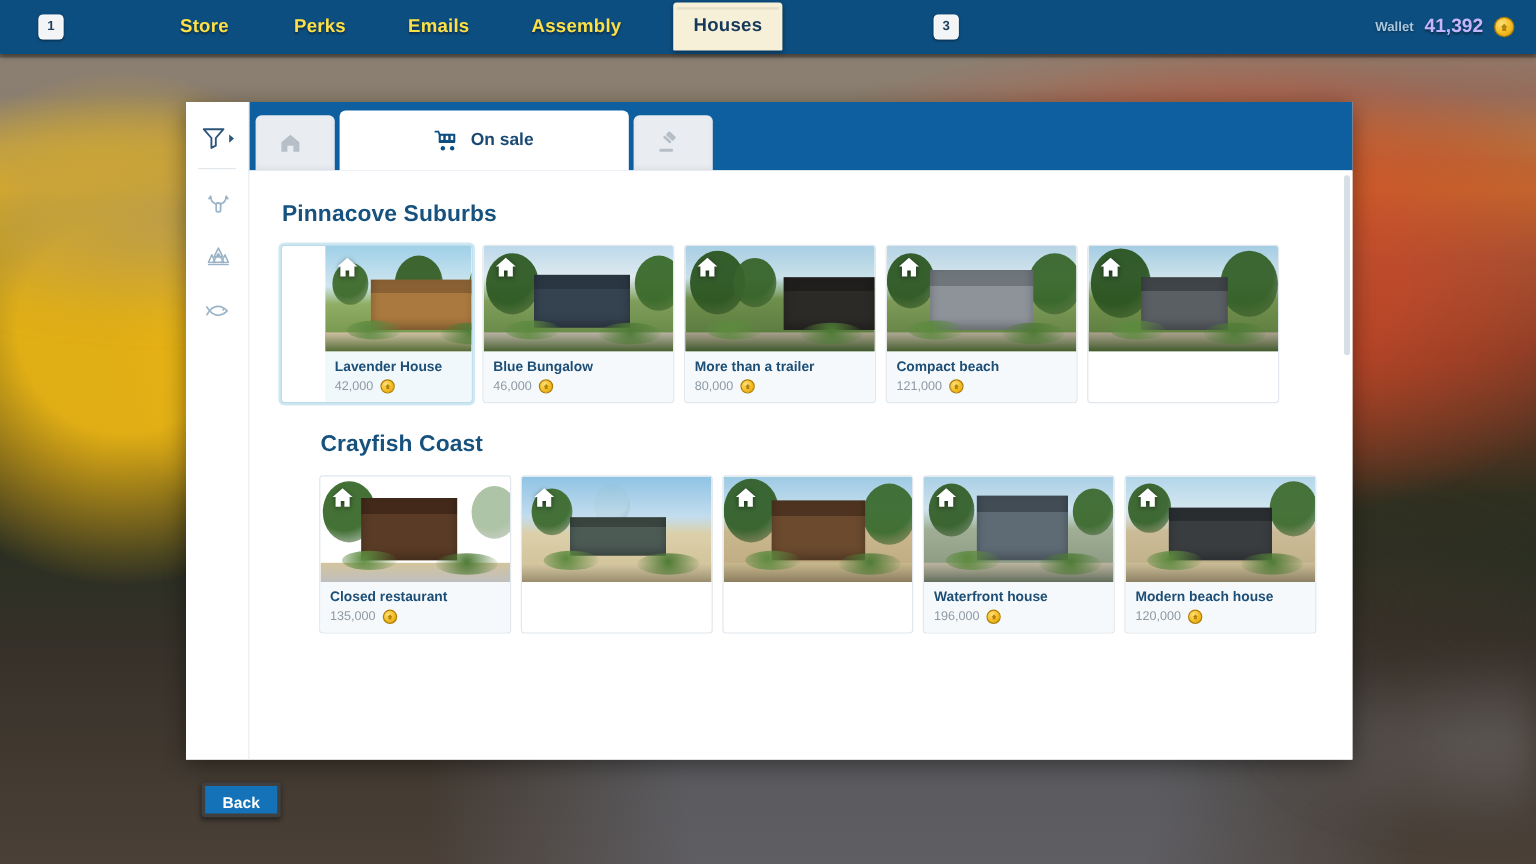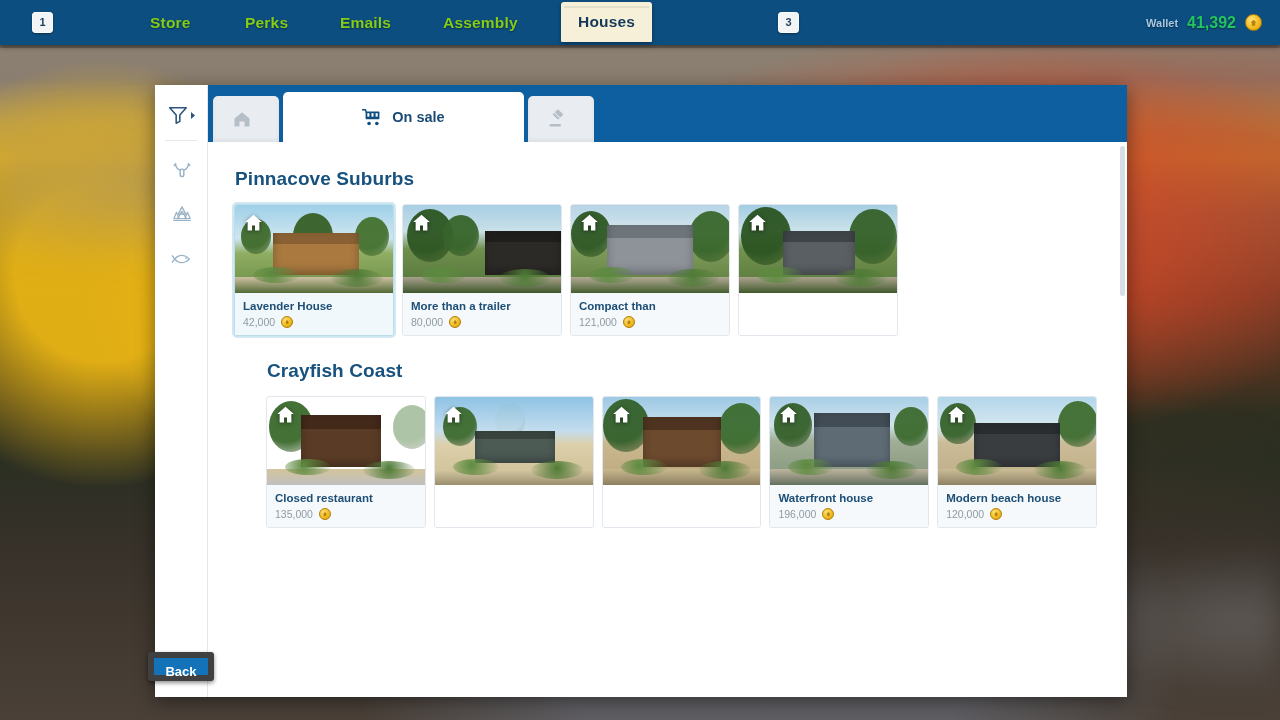--- a/index.html
+++ b/index.html
@@ -77,21 +77,21 @@
     text-align: center;
   }
   #badge-left  { left: 32px; }
   #badge-right { left: 778px; }
 
   .nav-item {
     position: absolute;
     top: 0;
     height: 45px;
     line-height: 45px;
-    color: #84cc16;
+    color: #fde047;
     font-size: 15.5px;
     font-weight: bold;
     letter-spacing: 0.2px;
     text-shadow: 0 1px 2px rgba(0,0,0,0.45);
     cursor: pointer;
     white-space: nowrap;
   }
   .nav-item.active {
     top: 2px;
     height: 40px;
@@ -119,21 +119,21 @@
     align-items: center;
     gap: 9px;
   }
   #wallet .wlabel {
     color: #a9c8e0;
     font-size: 11px;
     font-weight: bold;
     text-shadow: 0 1px 2px rgba(0,0,0,0.45);
   }
   #wallet .wvalue {
-    color: #22c55e;
+    color: #c4b5fd;
     font-size: 16px;
     font-weight: bold;
     text-shadow: 0 1px 2px rgba(0,0,0,0.45);
   }
   .coin {
     display: inline-block;
     width: 17px; height: 17px;
     border-radius: 50%;
     background: radial-gradient(circle at 36% 32%, #ffe07a 0%, #f6c12a 48%, #d99a06 100%);
     border: 1px solid #b07d04;
@@ -150,21 +150,21 @@
     clip-path: polygon(50% 8%, 92% 50%, 74% 50%, 74% 92%, 26% 92%, 26% 50%, 8% 50%);
     opacity: .85;
   }
   .coin.sm { width: 12px; height: 12px; border-width: 1px; }
   .coin.sm::after { width: 5px; height: 5px; }
 
   
   #panel {
     position: absolute;
     left: 155px; top: 85px;
-    width: 972px; height: 612px;
+    width: 972px; height: 548px;
     background: #ffffff;
     box-shadow: 0 4px 18px rgba(0,0,0,0.45);
     z-index: 30;
     display: flex;
   }
 
   
   #rail {
     width: 53px;
     flex: none;
@@ -256,20 +256,21 @@
     background: #ffffff;
     border: 1px solid #e1e7ec;
     border-radius: 3px;
     overflow: hidden;
     cursor: pointer;
     position: relative;
   }
   .card.selected {
     border-color: #bcdcea;
     box-shadow: 0 0 0 2px #cfe8f2;
+    padding-left: 36px;
   }
   .card .thumb {
     height: 88px;
     position: relative;
     overflow: hidden;
   }
   .card .meta {
     background: #f6f9fb;
     padding: 6px 8px 8px 8px;
     height: 42px;
@@ -313,24 +314,24 @@
     right: 2px; top: 4px;
     width: 5px;
     height: 150px;
     border-radius: 3px;
     background: #d7dfe6;
   }
 
   
   #back {
     position: absolute;
-    left: 148px; top: 652px;
+    left: 168px; top: 652px;
     width: 66px; height: 29px;
     background: #1472b8;
-    border: 6px solid #404040;
+    border: 3px solid #404040;
     border-radius: 3px;
     color: #ffffff;
     font-size: 13px;
     font-weight: bold;
     line-height: 27px;
     text-align: center;
     cursor: pointer;
     box-shadow: 0 2px 4px rgba(0,0,0,0.45);
     z-index: 35;
   }
@@ -457,20 +458,41 @@
                 <div class="meta">
                   <div class="cname">Lavender House</div>
                   <div class="cprice">
                     <span>42,000</span>
                     <span class="coin sm"></span>
                   </div>
                 </div>
               </div>
               <div class="card">
                 <div class="thumb">
+                  <div class="sky" style="background:linear-gradient(180deg,#bcd9ea 0%,#dfeaf0 30%,#7f9e5a 52%,#5e8040 100%)"></div>
+                  <div class="blob" style="left:2px;top:6px;width:44px;height:50.599999999999994px;background:radial-gradient(circle at 40% 35%, #2f5a24 0 55%, rgba(0,0,0,0.18) 100%);opacity:.95"></div>
+                  <div class="blob" style="left:126px;top:8px;width:40px;height:46px;background:radial-gradient(circle at 40% 35%, #3a6a2b 0 55%, rgba(0,0,0,0.18) 100%);opacity:.95"></div>
+                  <div class="bldg" style="left:42px;top:24px;width:80px;height:44px;background:linear-gradient(180deg,#2a3642 0 26%,#35424f 26% 100%);box-shadow:inset 0 -4px 8px rgba(0,0,0,.28)"></div>
+                  <div class="ground" style="height:16px;background:linear-gradient(180deg,#b9b2a4,rgba(0,0,0,.25))"></div>
+                  <div class="blob" style="left:18px;top:62px;width:46px;height:16px;background:radial-gradient(circle at 40% 40%,#5d8a3f,rgba(93,138,63,0))"></div>
+                  <div class="blob" style="left:96px;top:64px;width:52px;height:18px;background:radial-gradient(circle at 50% 40%,#4f7b36,rgba(79,123,54,0))"></div>
+                  <svg class="home-pin" viewBox="0 0 24 24">
+                    <path d="M2.5 11.5L12 3.2l9.5 8.3h-2.8V21h-5v-5.6h-3.4V21h-5v-9.5z" fill="#ffffff"></path>
+                  </svg>
+                </div>
+                <div class="meta">
+                  <div class="cname">Blue Bungalow</div>
+                  <div class="cprice">
+                    <span>46,000</span>
+                    <span class="coin sm"></span>
+                  </div>
+                </div>
+              </div>
+              <div class="card">
+                <div class="thumb">
                   <div class="sky" style="background:linear-gradient(180deg,#a8cfe4 0%,#c9e0e8 30%,#6f8f4c 50%,#51733a 100%)"></div>
                   <div class="blob" style="left:4px;top:4px;width:46px;height:52.9px;background:radial-gradient(circle at 40% 35%, #2d5622 0 55%, rgba(0,0,0,0.18) 100%);opacity:.95"></div>
                   <div class="blob" style="left:40px;top:10px;width:36px;height:41.4px;background:radial-gradient(circle at 40% 35%, #37642a 0 55%, rgba(0,0,0,0.18) 100%);opacity:.95"></div>
                   <div class="bldg" style="left:82px;top:26px;width:76px;height:44px;background:linear-gradient(180deg,#1f1e1c 0 26%,#2c2a27 26% 100%);box-shadow:inset 0 -4px 8px rgba(0,0,0,.28)"></div>
                   <div class="ground" style="height:16px;background:linear-gradient(180deg,#a9a08c,rgba(0,0,0,.25))"></div>
                   <div class="blob" style="left:18px;top:62px;width:46px;height:16px;background:radial-gradient(circle at 40% 40%,#5d8a3f,rgba(93,138,63,0))"></div>
                   <div class="blob" style="left:96px;top:64px;width:52px;height:18px;background:radial-gradient(circle at 50% 40%,#4f7b36,rgba(79,123,54,0))"></div>
                   <svg class="home-pin" viewBox="0 0 24 24">
                     <path d="M2.5 11.5L12 3.2l9.5 8.3h-2.8V21h-5v-5.6h-3.4V21h-5v-9.5z" fill="#ffffff"></path>
                   </svg>
@@ -490,21 +512,21 @@
                   <div class="blob" style="left:118px;top:6px;width:44px;height:50.599999999999994px;background:radial-gradient(circle at 40% 35%, #38672b 0 55%, rgba(0,0,0,0.18) 100%);opacity:.95"></div>
                   <div class="bldg" style="left:36px;top:20px;width:86px;height:50px;background:linear-gradient(180deg,#6e757b 0 26%,#8d9399 26% 100%);box-shadow:inset 0 -4px 8px rgba(0,0,0,.28)"></div>
                   <div class="ground" style="height:16px;background:linear-gradient(180deg,#b0a894,rgba(0,0,0,.25))"></div>
                   <div class="blob" style="left:18px;top:62px;width:46px;height:16px;background:radial-gradient(circle at 40% 40%,#5d8a3f,rgba(93,138,63,0))"></div>
                   <div class="blob" style="left:96px;top:64px;width:52px;height:18px;background:radial-gradient(circle at 50% 40%,#4f7b36,rgba(79,123,54,0))"></div>
                   <svg class="home-pin" viewBox="0 0 24 24">
                     <path d="M2.5 11.5L12 3.2l9.5 8.3h-2.8V21h-5v-5.6h-3.4V21h-5v-9.5z" fill="#ffffff"></path>
                   </svg>
                 </div>
                 <div class="meta">
-                  <div class="cname">Compact than</div>
+                  <div class="cname">Compact beach</div>
                   <div class="cprice">
                     <span>121,000</span>
                     <span class="coin sm"></span>
                   </div>
                 </div>
               </div>
               <div class="card">
                 <div class="thumb">
                   <div class="sky" style="background:linear-gradient(180deg,#a4cde3 0%,#cde3ea 30%,#74924f 50%,#55773a 100%)"></div>
                   <div class="blob" style="left:2px;top:2px;width:50px;height:57.49999999999999px;background:radial-gradient(circle at 40% 35%, #2b5421 0 55%, rgba(0,0,0,0.18) 100%);opacity:.95"></div>

